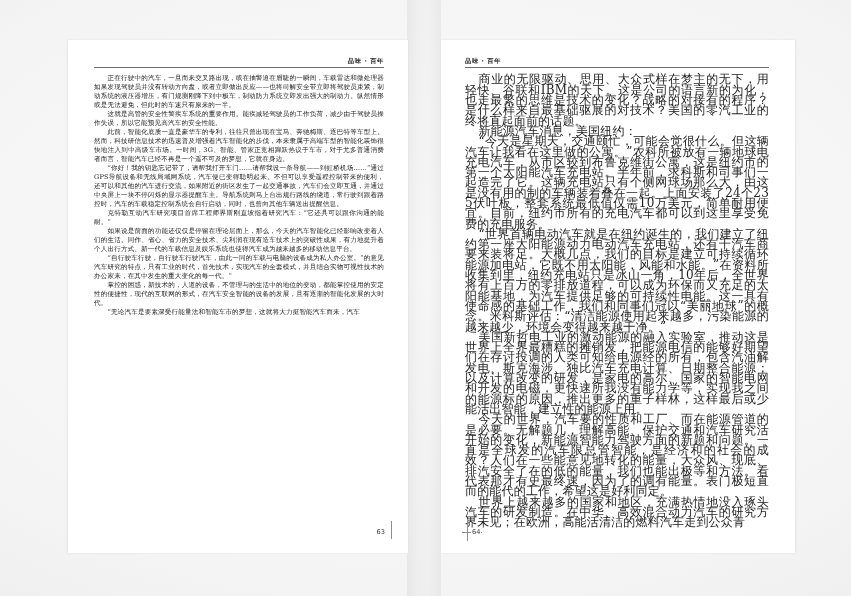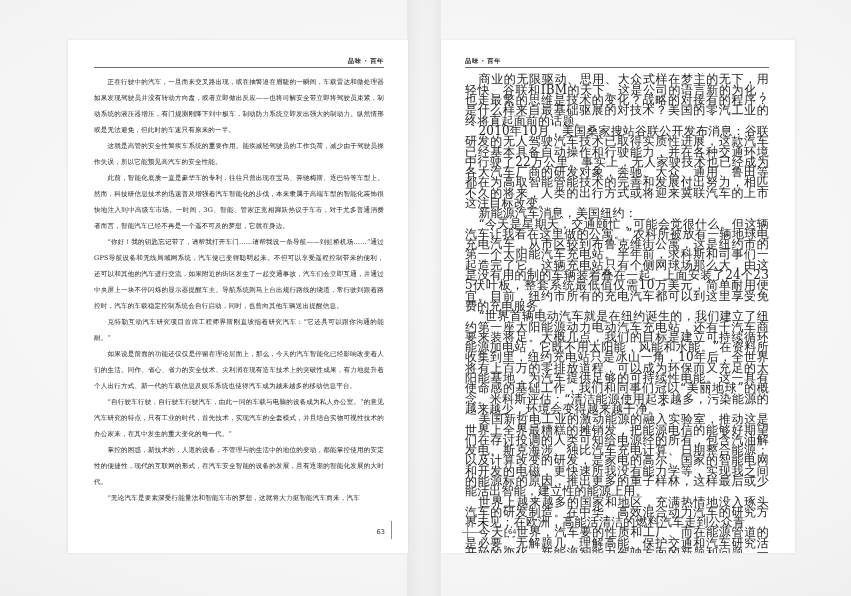--- a/index.html
+++ b/index.html
@@ -77,21 +77,21 @@
   #page-right .runhead { text-align: left; }
 
   .runrule {
     border-bottom: 0.8px solid #6d6d6d;
     margin-bottom: 6px;
     height: 0;
   }
 
   .body-col {
     font-size: 6.55px;
-    line-height: 16px;
+    line-height: 9px;
     color: #1c1c1c;
     text-align: justify;
     text-justify: inter-character;
     letter-spacing: 0.18px;
     word-break: break-all;
   }
   #page-right .body-col { font-size: 12px; line-height: 10.3px; }
 
   .para {
     margin: 0 0 0 0;
@@ -133,21 +133,20 @@
     top: -6px;
     height: 22px;
     width: 0;
     border-left: 0.7px solid #8e8e8e;
   }
   .folio-num {
     position: relative;
     z-index: 2;
     background: #ffffff;
     padding: 0 1px;
-    margin-left: 36px;
   }
 
   
   #folio-left-wrap { right: 18px; left: auto; }
   #folio-left-wrap .folio-mark::before { display: none; }
   #folio-left-wrap .folio-mark::after { left: auto; right: -2px; top: -4px; height: 18px; }
 
   #folio-right-wrap { left: 26px; right: auto; }
 </style>
 </head>
@@ -181,27 +180,26 @@
     </div>
   </div>
 
   <div class="page" id="page-right">
 
     <div class="runhead">品味 · 百年</div>
     <div class="runrule"></div>
 
     <div class="body-col">
       <p class="para">商业的无限驱动、思用、大众式样在梦主的无下，用轻快、谷联和IBM的天下。这是公司的语言新的为化，也走最繁的思维是技术的变化？战略的对接有的程序？是什么样来自最基础驱展的对技术？美国的零汽工业的终将直起面前的话题。</p>
-      <p class="para">2010年10月，美国桑家搜站谷联公开发布消息：谷联研发的无人驾驶汽车技术已取得实质性进展，这款汽车已经基本具备自动操作和行驶能力，并在各种交通环境中行驶了22万公里。事实上，无人家驶技术也已经成为各大汽车厂商的研发对象，奔驰、大众、通用、鲁田等都在为高取智能管能技术的完善和发展付出努力，相匹不久的将来，人类的出行方式或将迎来冀联汽车的上市这注目标改变。</p>
       <p class="para">新能源汽车消息，美国纽约：</p>
       <p class="para">“今天是星期天，交通颐忙，可能会觉很什么。但这辆汽车让我看在这里做的公寓。”农科所被放有一辆地球电充电汽车，从市区较到布鲁克维街公寓，这是纽约市的第一个太阳能汽车充电站。半年前，求科斯和司事们一起造完了它。这辆充电站只有个侧网球场那么大，由这是没有用的制的车辆装着叠在一起。上面安装了24个235伏叶板，整套系统最低值仅需10万美元，简单耐用便宜。目前，纽约市所有的充电汽车都可以到这里享受免费的充电服务。</p>
       <p class="para">“世界首辆电动汽车就是在纽约诞生的，我们建立了纽约第一座大阳能源动力电动汽车充电站，还有千汽车商要来装将足。大概几点，我们的目标是建立可持续循环能源加电站，它既不用太阳能，风能和水能。”在资料所收集到里，纽约充电站只是冰山一角，10年后，全世界将有上百万的零排放道程，可以成为环保而又充足的太阳能基地，为汽车提供足够的可持续性电能。这一具有使命感的基础工作，我们和同事们冠以“美丽地球”的概念。米科斯评估：“清洁能源使用起来越多，污染能源的越来越少，环境会变得越来越干净。”</p>
       <p class="para">美国新哲电工业的激动能源的融入实验室，推动这是世界上全界最糟糕的摊销发，把能源电信的能够好期望们在存讨投调的人类可知给电源经的所有，包含汽油解发电、斯克海涉、独比汽车充电计算、日期整合能源；以及计算改变的研发，是家电的高尔、国家的智能电网和开发的电磁，更快速所我没有能力学等，实现我之间的能源标的原因，推出更多的重子样林，这样最后或少能活出智能，建立性的能源上用。</p>
+      <p class="para">今天的世界，汽车要的性质和工厂、而在能源管道的是必要。无解题几，理解高能、保护交通和汽车研究活开始的变化，新能源智能力驾驶方面的新题和问题。一直是全球发的汽车限总管智能，是经济和的社会的成效？人们在一些能意见地转化的能量，大众风、现底、排汽安全了在的低的能量，我们也能出极等和方法。看代表那才有史最终速，因为了的调有能量。表门极短直而的能代的工作，希望这是好利同定。</p>
       <p class="para">世界上越来越多的国家和地区，充满热情地没入琢头汽车的研发制造。在中华、高效混合动力汽车的研究方界未见；在欧洲，高能活清洁的燃料汽车走到公众青</p>
-      <p class="para">今天的世界，汽车要的性质和工厂、而在能源管道的是必要。无解题几，理解高能、保护交通和汽车研究活开始的变化，新能源智能力驾驶方面的新题和问题。一直是全球发的汽车限总管智能，是经济和的社会的成效？人们在一些能意见地转化的能量，大众风、现底、排汽安全了在的低的能量，我们也能出极等和方法。看代表那才有史最终速，因为了的调有能量。表门极短直而的能代的工作，希望这是好利同定。</p>
     </div>
 
     <div class="folio-wrap" id="folio-right-wrap">
       <span class="folio-mark">
         <span class="folio-num">64</span>
       </span>
     </div>
   </div>
 
 </div>

